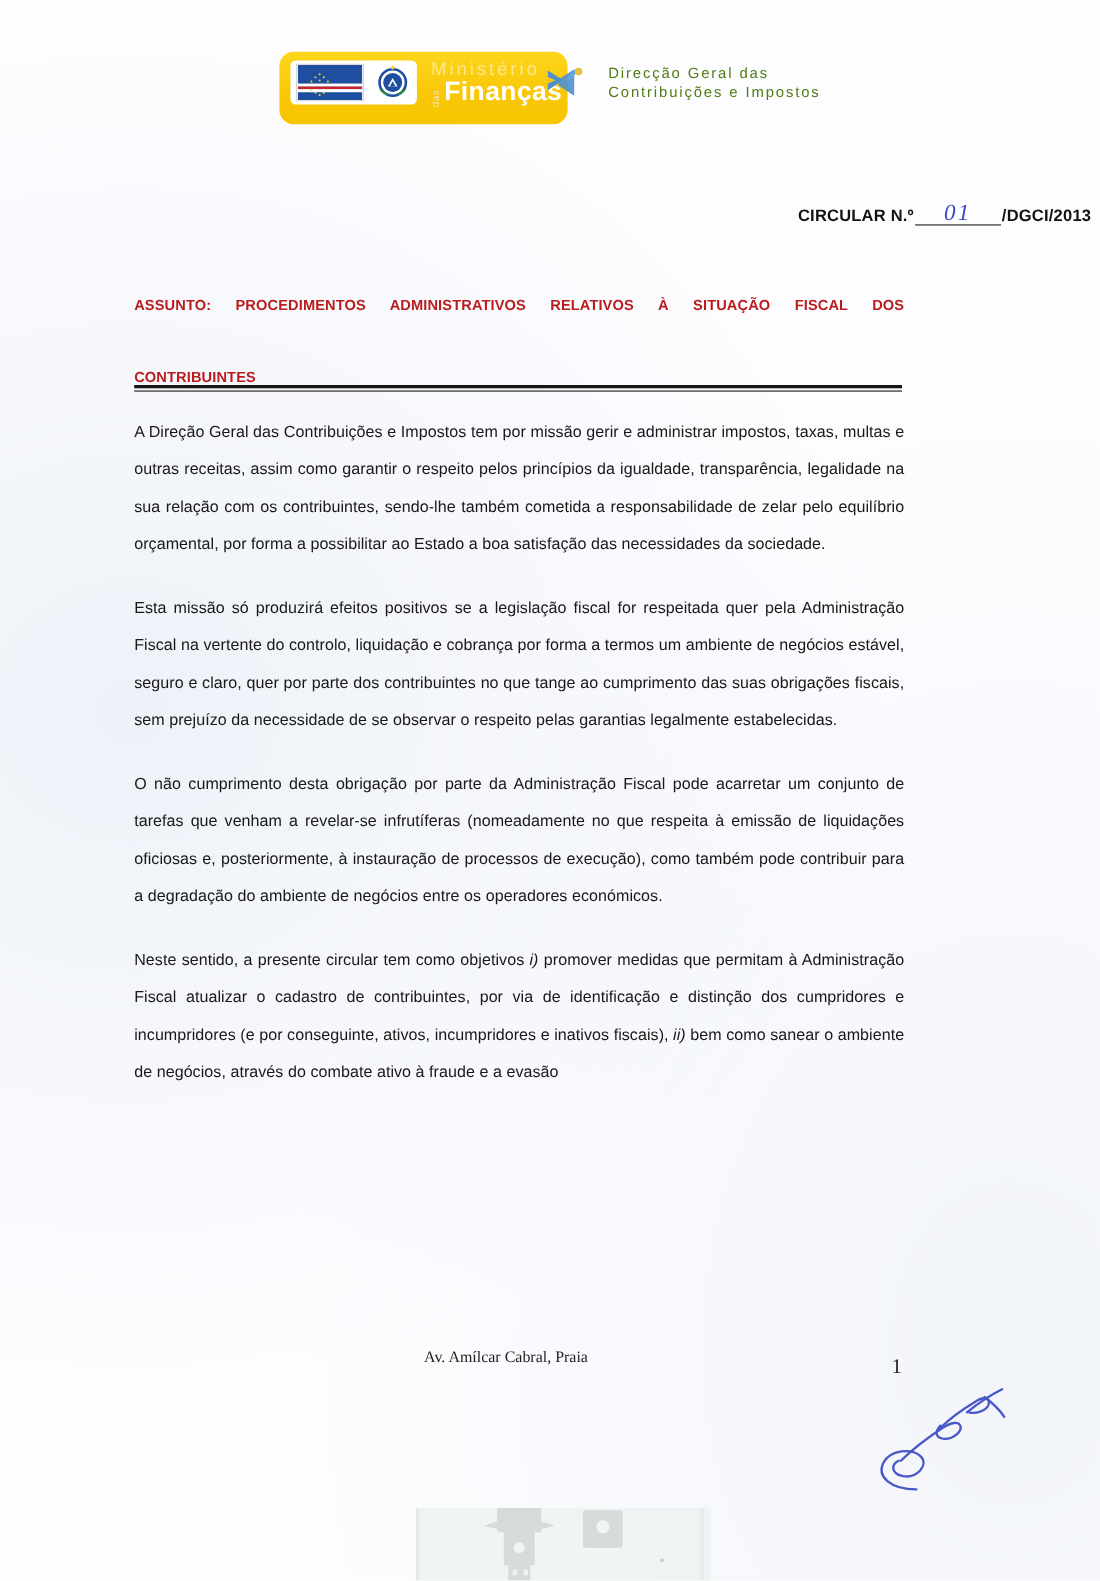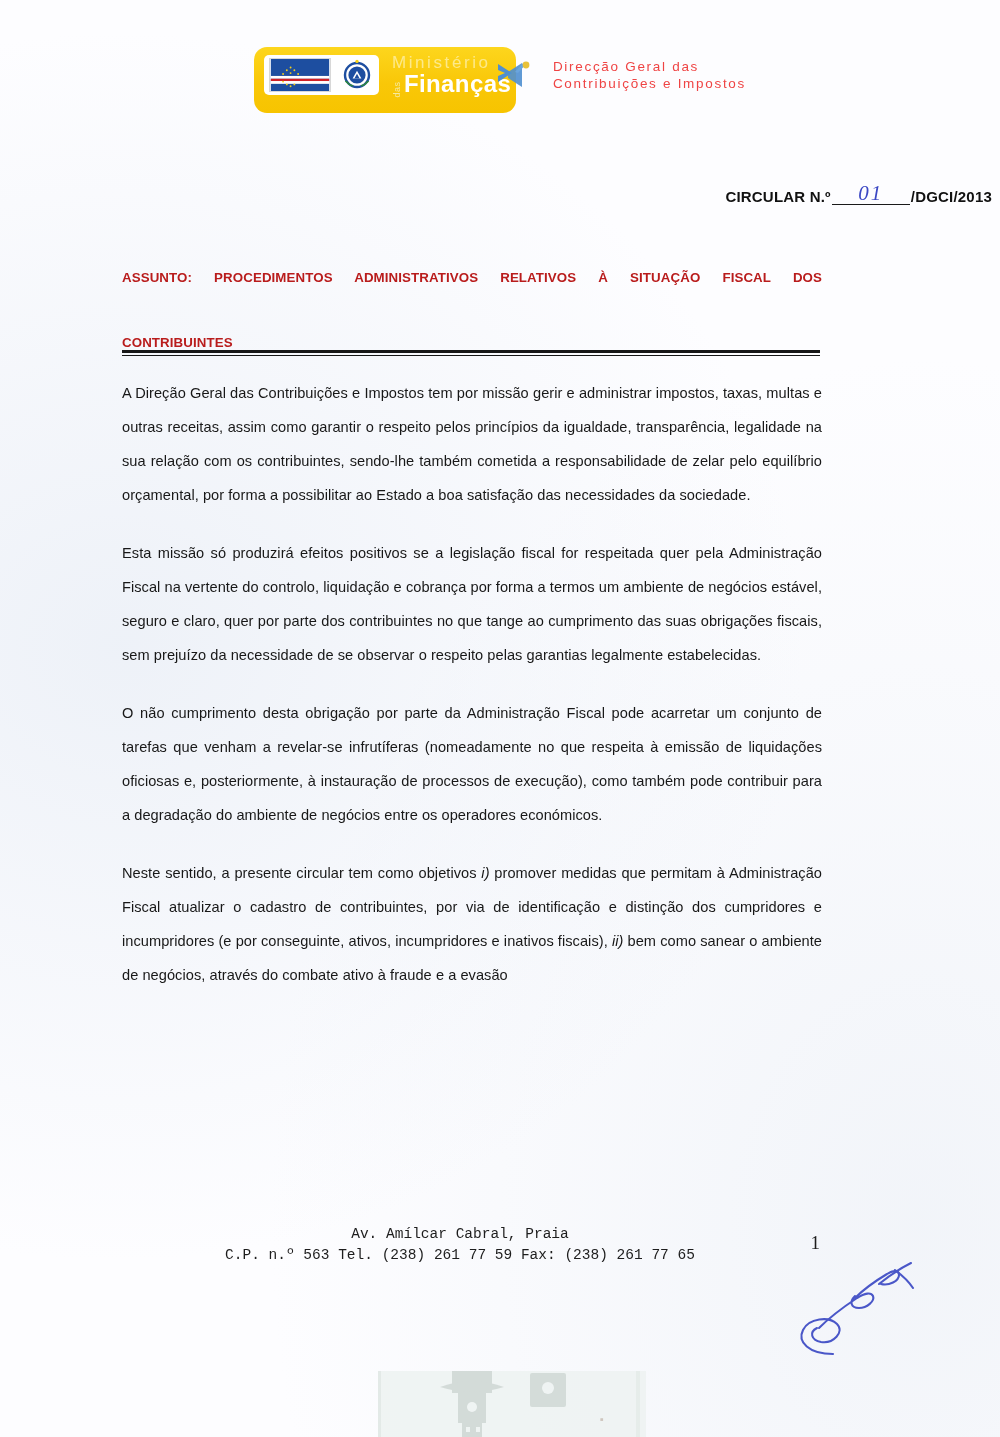--- a/index.html
+++ b/index.html
@@ -112,21 +112,21 @@
   .dgci-mark {
     display: inline-block;
     width: 42px;
     height: 30px;
     vertical-align: middle;
   }
   .dgci-text {
     display: inline-block;
     vertical-align: middle;
     margin-left: 10px;
-    color: #ef4444;
+    color: #4d7c0f;
     font-size: 13.5px;
     letter-spacing: 1.7px;
     line-height: 1.28;
   }
   .dgci-text span { display: block; }
 
   
   .circular-line {
     position: absolute;
     left: 0;
@@ -231,21 +231,20 @@
     width: 1000px;
     font-family: "Liberation Serif", serif;
     color: #1d1d1d;
   }
   .footer-addr {
     text-align: center;
     font-size: 14.5px;
     line-height: 1.45;
     width: 800px;
     margin-left: 60px;
-    font-family: Liberation Mono, monospace;
   }
   .footer-addr span { display: block; }
   .page-num {
     position: absolute;
     right: 180px;
     top: 8px;
     font-size: 19px;
     font-family: "Liberation Serif", serif;
   }
 
@@ -363,21 +362,20 @@
   <div class="body-text">
     <p class="para">A Direção Geral das Contribuições e Impostos tem por missão gerir e administrar impostos, taxas, multas e outras receitas, assim como garantir o respeito pelos princípios da igualdade, transparência, legalidade na sua relação com os contribuintes, sendo-lhe também cometida a responsabilidade de zelar pelo equilíbrio orçamental, por forma a possibilitar ao Estado a boa satisfação das necessidades da sociedade.</p>
     <p class="para">Esta missão só produzirá efeitos positivos se a legislação fiscal for respeitada quer pela Administração Fiscal na vertente do controlo, liquidação e cobrança por forma a termos um ambiente de negócios estável, seguro e claro, quer por parte dos contribuintes no que tange ao cumprimento das suas obrigações fiscais, sem prejuízo da necessidade de se observar o respeito pelas garantias legalmente estabelecidas.</p>
     <p class="para">O não cumprimento desta obrigação por parte da Administração Fiscal pode acarretar um conjunto de tarefas que venham a revelar-se infrutíferas (nomeadamente no que respeita à emissão de liquidações oficiosas e, posteriormente, à instauração de processos de execução), como também pode contribuir para a degradação do ambiente de negócios entre os operadores económicos.</p>
     <p class="para"><span>Neste sentido, a presente circular tem como objetivos </span><i>i)</i><span> promover medidas que permitam à Administração Fiscal atualizar o cadastro de contribuintes, por via de identificação e distinção dos cumpridores e incumpridores (e por conseguinte, ativos, incumpridores e inativos fiscais), </span><i>ii)</i><span> bem como sanear o ambiente de negócios, através do combate ativo à fraude e a evasão</span></p>
   </div>
 
   <div class="footer">
     <div class="footer-addr">
       <span>Av. Amílcar Cabral, Praia</span>
-      <span>C.P. n.º 563 Tel. (238) 261 77 59 Fax: (238) 261 77 65</span>
     </div>
     <div class="page-num">1</div>
   </div>
 
   <div class="signature">
     <svg viewBox="0 0 180 130" width="180" height="130" xmlns="http://www.w3.org/2000/svg">
       <g fill="none" stroke="#4a57c8" stroke-width="2.1" stroke-linecap="round">
         <path d="M58 96 C34 96 22 84 28 72 C34 60 54 58 62 66 C70 74 58 86 46 84 C36 82 34 74 42 70"></path>
         <path d="M44 70 C56 58 70 48 82 40 C90 35 96 34 98 38 C100 43 92 50 84 50 C76 50 74 44 80 38"></path>
         <path d="M80 40 C90 30 102 22 112 16 C118 12 124 12 124 17 C124 23 114 28 106 26"></path>

